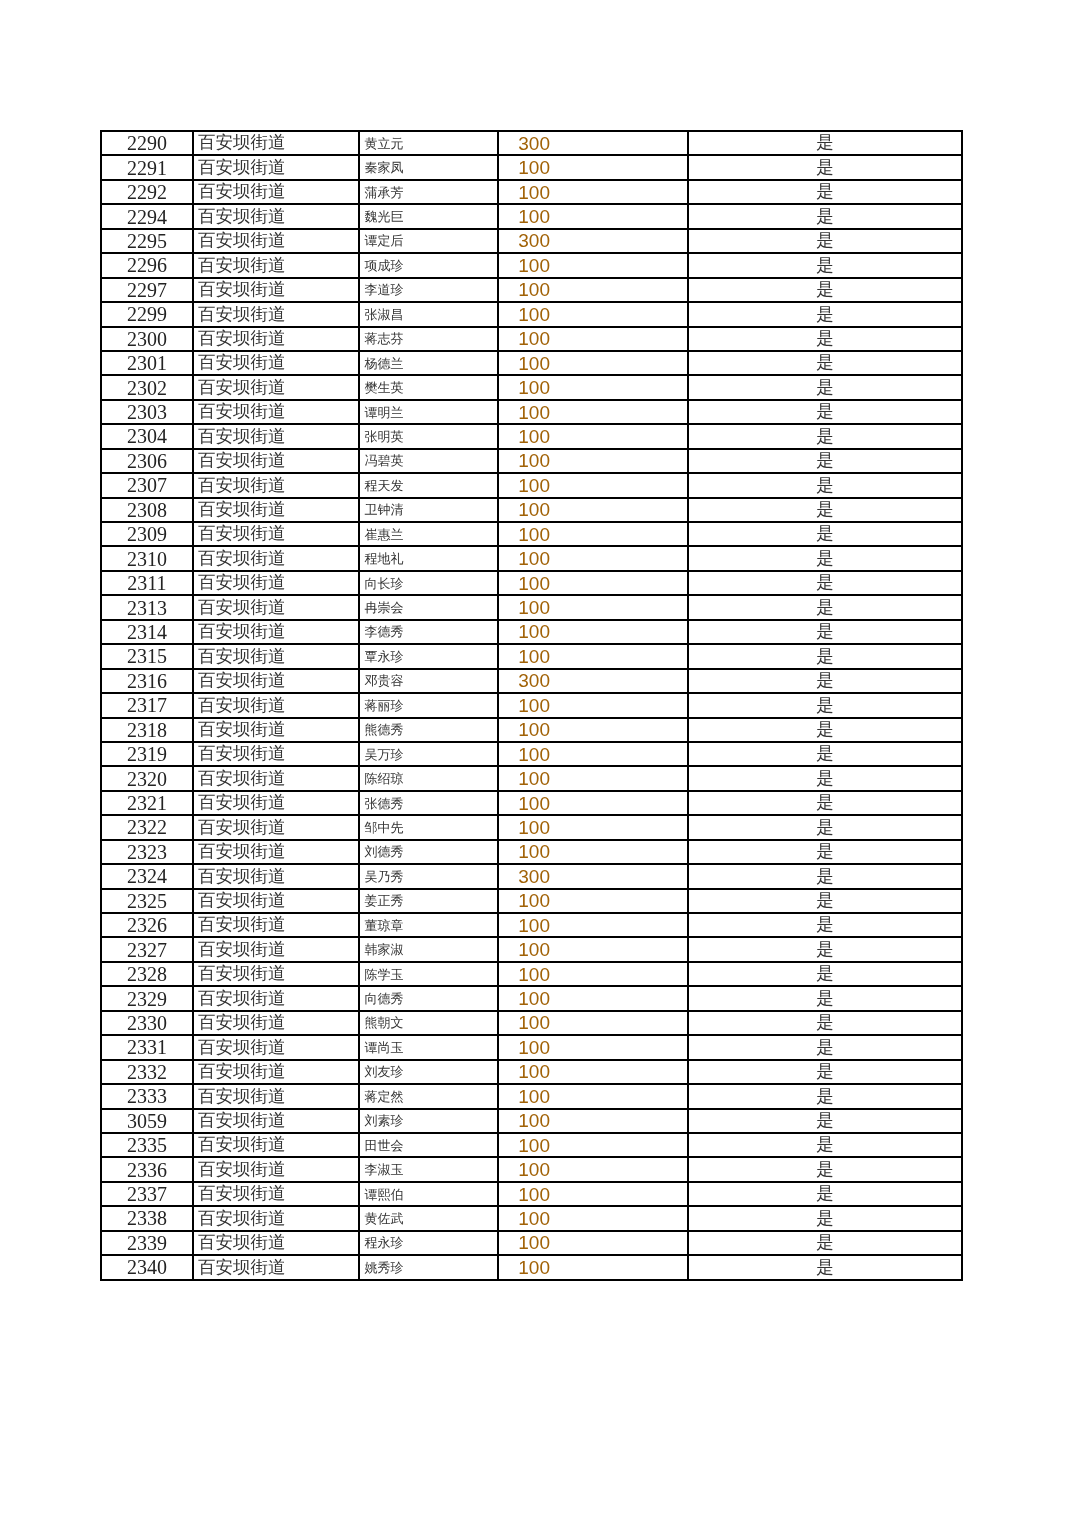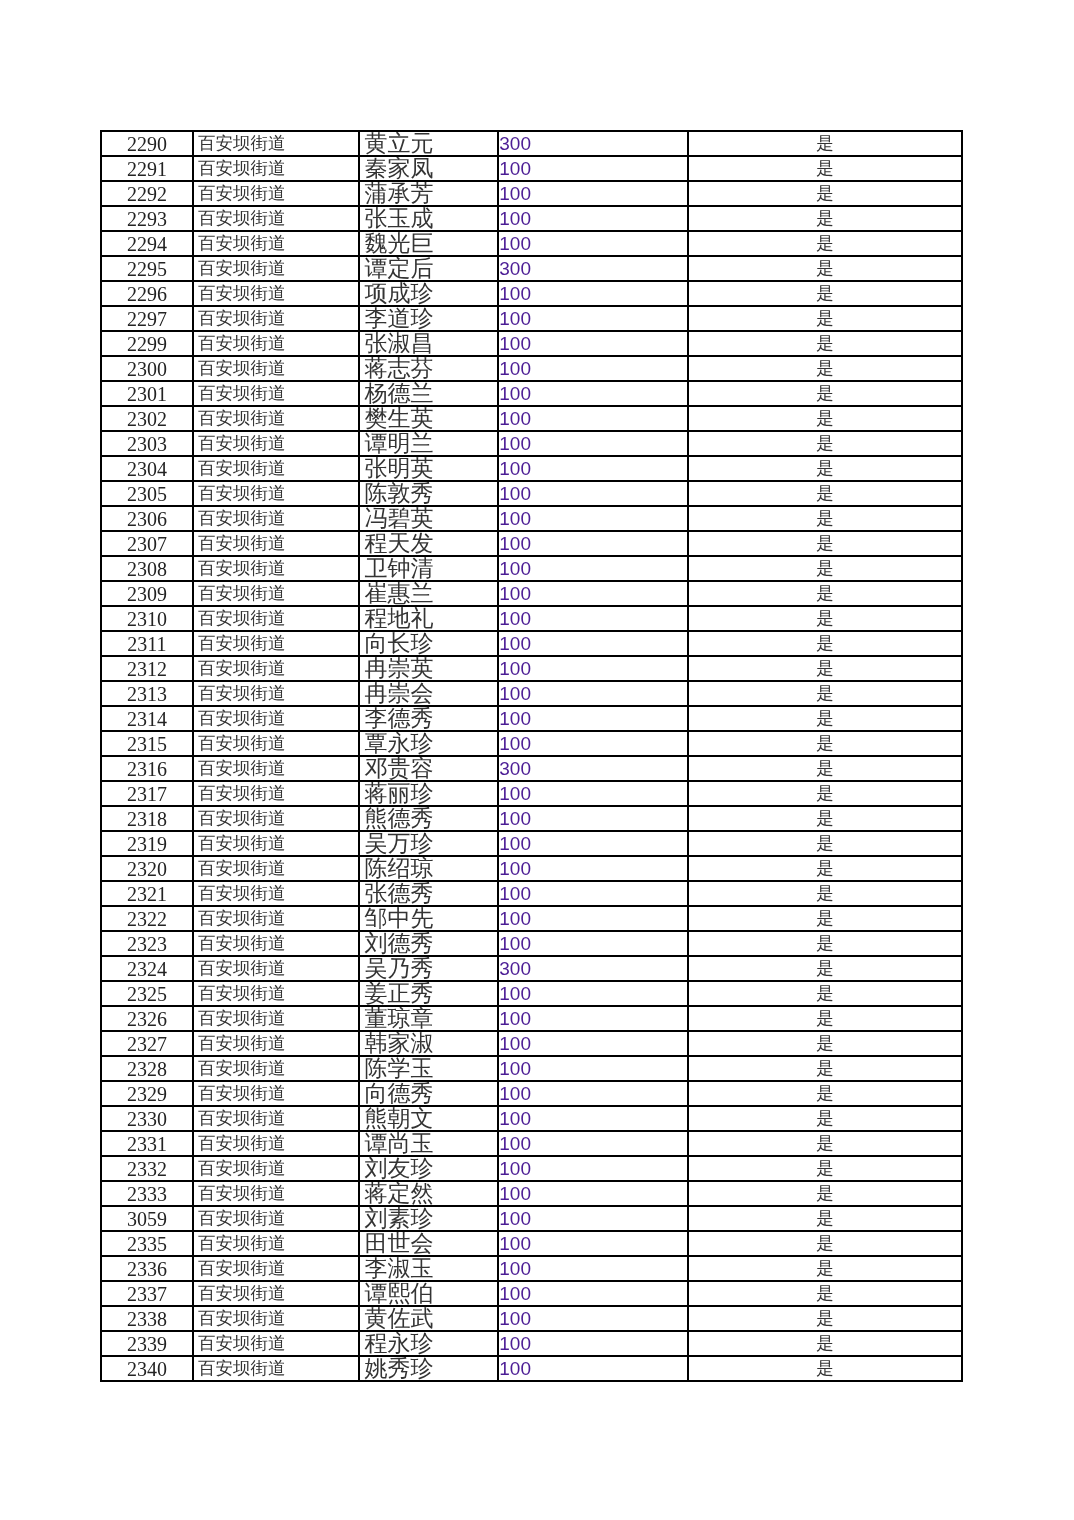--- a/index.html
+++ b/index.html
@@ -45,30 +45,30 @@
     width: 163px;
     text-align: left;
     padding-left: 4px;
     font-size: 17.5px;
     color: #343434;
   }
   td.col-name {
     width: 136px;
     text-align: left;
     padding-left: 4px;
-    font-size: 23px;
+    font-size: 13px;
     color: #343434;
   }
   td.col-amount {
     width: 186px;
     text-align: left;
-    padding-left: 0;
+    padding-left: 19px;
     font-family: "Liberation Sans", "DejaVu Sans", sans-serif;
     font-size: 19px;
-    color: #4c1d95;
+    color: #a16207;
   }
   td.col-flag {
     width: 268px;
     text-align: center;
     font-size: 17.5px;
     color: #343434;
   }
 </style>
 </head>
 <body>
@@ -91,27 +91,20 @@
           <td class="col-flag">是</td>
         </tr>
         <tr>
           <td class="col-index">2292</td>
           <td class="col-district">百安坝街道</td>
           <td class="col-name">蒲承芳</td>
           <td class="col-amount">100</td>
           <td class="col-flag">是</td>
         </tr>
         <tr>
-          <td class="col-index">2293</td>
-          <td class="col-district">百安坝街道</td>
-          <td class="col-name">张玉成</td>
-          <td class="col-amount">100</td>
-          <td class="col-flag">是</td>
-        </tr>
-        <tr>
           <td class="col-index">2294</td>
           <td class="col-district">百安坝街道</td>
           <td class="col-name">魏光巨</td>
           <td class="col-amount">100</td>
           <td class="col-flag">是</td>
         </tr>
         <tr>
           <td class="col-index">2295</td>
           <td class="col-district">百安坝街道</td>
           <td class="col-name">谭定后</td>
@@ -168,27 +161,20 @@
           <td class="col-flag">是</td>
         </tr>
         <tr>
           <td class="col-index">2304</td>
           <td class="col-district">百安坝街道</td>
           <td class="col-name">张明英</td>
           <td class="col-amount">100</td>
           <td class="col-flag">是</td>
         </tr>
         <tr>
-          <td class="col-index">2305</td>
-          <td class="col-district">百安坝街道</td>
-          <td class="col-name">陈敦秀</td>
-          <td class="col-amount">100</td>
-          <td class="col-flag">是</td>
-        </tr>
-        <tr>
           <td class="col-index">2306</td>
           <td class="col-district">百安坝街道</td>
           <td class="col-name">冯碧英</td>
           <td class="col-amount">100</td>
           <td class="col-flag">是</td>
         </tr>
         <tr>
           <td class="col-index">2307</td>
           <td class="col-district">百安坝街道</td>
           <td class="col-name">程天发</td>
@@ -213,27 +199,20 @@
           <td class="col-index">2310</td>
           <td class="col-district">百安坝街道</td>
           <td class="col-name">程地礼</td>
           <td class="col-amount">100</td>
           <td class="col-flag">是</td>
         </tr>
         <tr>
           <td class="col-index">2311</td>
           <td class="col-district">百安坝街道</td>
           <td class="col-name">向长珍</td>
-          <td class="col-amount">100</td>
-          <td class="col-flag">是</td>
-        </tr>
-        <tr>
-          <td class="col-index">2312</td>
-          <td class="col-district">百安坝街道</td>
-          <td class="col-name">冉崇英</td>
           <td class="col-amount">100</td>
           <td class="col-flag">是</td>
         </tr>
         <tr>
           <td class="col-index">2313</td>
           <td class="col-district">百安坝街道</td>
           <td class="col-name">冉崇会</td>
           <td class="col-amount">100</td>
           <td class="col-flag">是</td>
         </tr>

